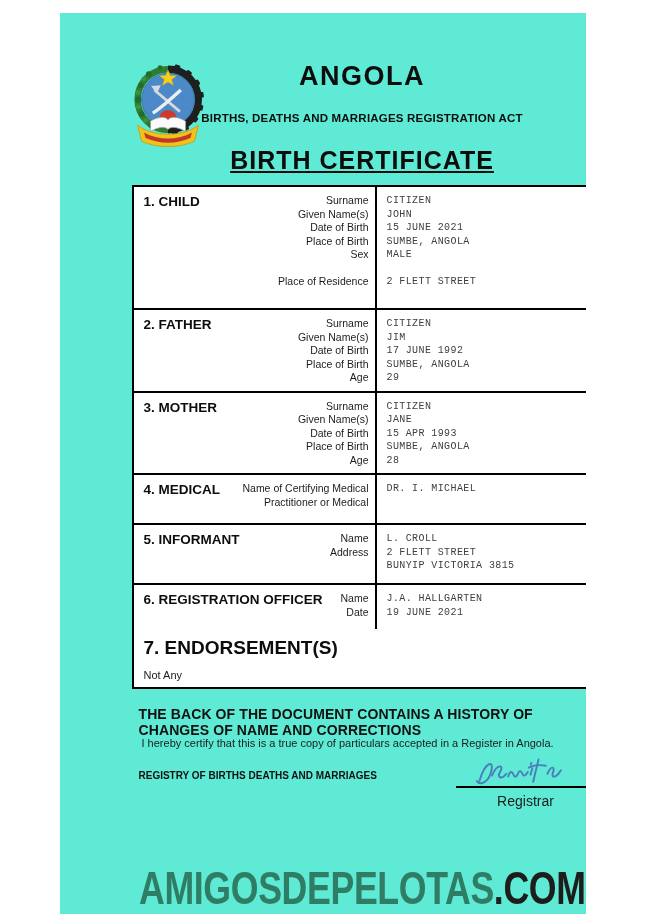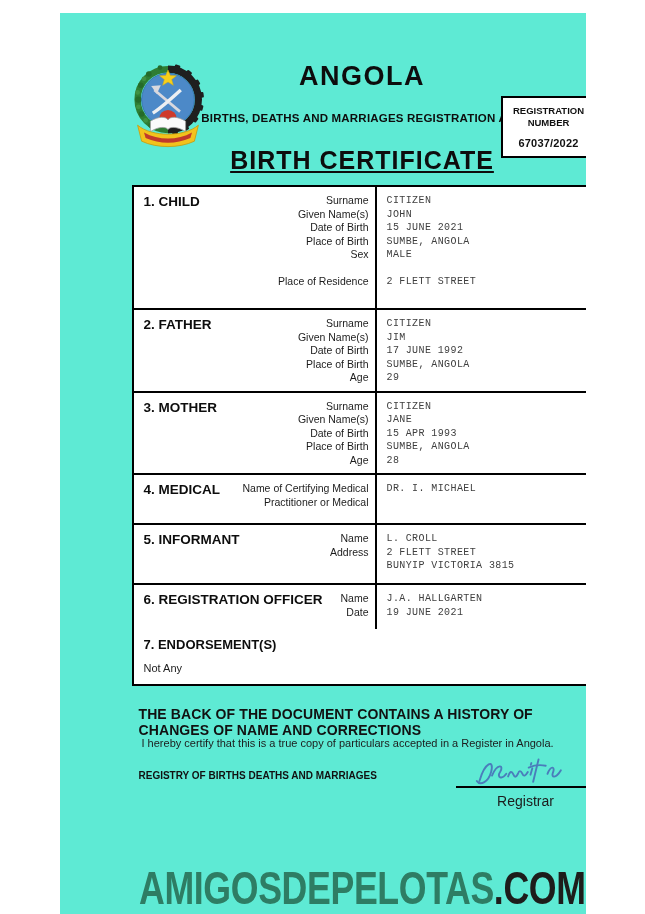--- a/index.html
+++ b/index.html
@@ -48,21 +48,21 @@
     font-family:"Liberation Mono", "DejaVu Sans Mono", monospace;
     font-size:10px; line-height:13.5px; color:#3e3e3e; letter-spacing:0.4px; white-space:pre;
   }
   .section-1 { min-height:119px; }
   .section-2 { min-height:81px; }
   .section-3 { min-height:81px; }
   .section-4 { min-height:50px; }
   .section-5 { min-height:60px; }
   .section-6 { min-height:44px; }
   .endorsement { display:block; min-height:55px; padding:8px 10px 6px; box-sizing:border-box; }
-  .endorsement-title { font-size:13px; font-weight:bold; color:#0d0d0d; }
+  .endorsement-title { font-size:19px; font-weight:bold; color:#0d0d0d; }
   .endorsement-value { font-size:11px; margin-top:10px; color:#1c1c1c; }
 
   
   .back-note { position:absolute; left:79px; top:693px; font-size:14px; font-weight:bold; letter-spacing:0.1px; }
   .certify-line { position:absolute; left:82px; top:724px; font-size:11px; color:#1c1c1c; }
   .registry-line { position:absolute; left:79px; top:757px; font-size:10px; font-weight:bold; }
   .sig-block { position:absolute; left:396px; top:742px; width:140px; }
   .sig-scribble { display:block; margin:0 auto; }
   .sig-rule { height:0; border-top:2px solid #000; margin-top:-3px; }
   .registrar-label { text-align:center; font-size:14px; margin-top:5px; color:#1c1c1c; }
@@ -123,27 +123,20 @@
 
     <path d="M28 79 C38 72.5 48 73 50 77.5 C52 73 62 72.5 72 79 L72 92 C62 85.5 52 85.5 50 89.5 C48 85.5 38 85.5 28 92 Z" fill="#fbfbfb" stroke="#9a9a9a" stroke-width="1"></path>
 
     <path d="M12 84 C30 99 70 99 88 84 L83 104 C64 113 36 113 17 104 Z" fill="#f2c21c" stroke="#c59a0b" stroke-width="1"></path>
     <path d="M20 93 C38 103 62 103 80 93 L78 100 C60 108 40 108 22 100 Z" fill="#c0392b"></path>
   </svg>
 
   <div class="country-title">ANGOLA</div>
   <div class="act-title">BIRTHS, DEATHS AND MARRIAGES REGISTRATION ACT</div>
 
-  <div class="reg-box">
-    <div class="reg-box-label">
-      <div>REGISTRATION</div>
-      <div>NUMBER</div>
-    </div>
-    <div class="reg-box-number">67037/2022</div>
-  </div>
 
   <div class="doc-title">BIRTH CERTIFICATE</div>
 
   <div class="cert-table">
     <div>
   <div class="section section-1">
     <div class="sec-left">
       <div class="sec-title">1. CHILD</div>
       <div class="labels">
               <div>Surname</div>

